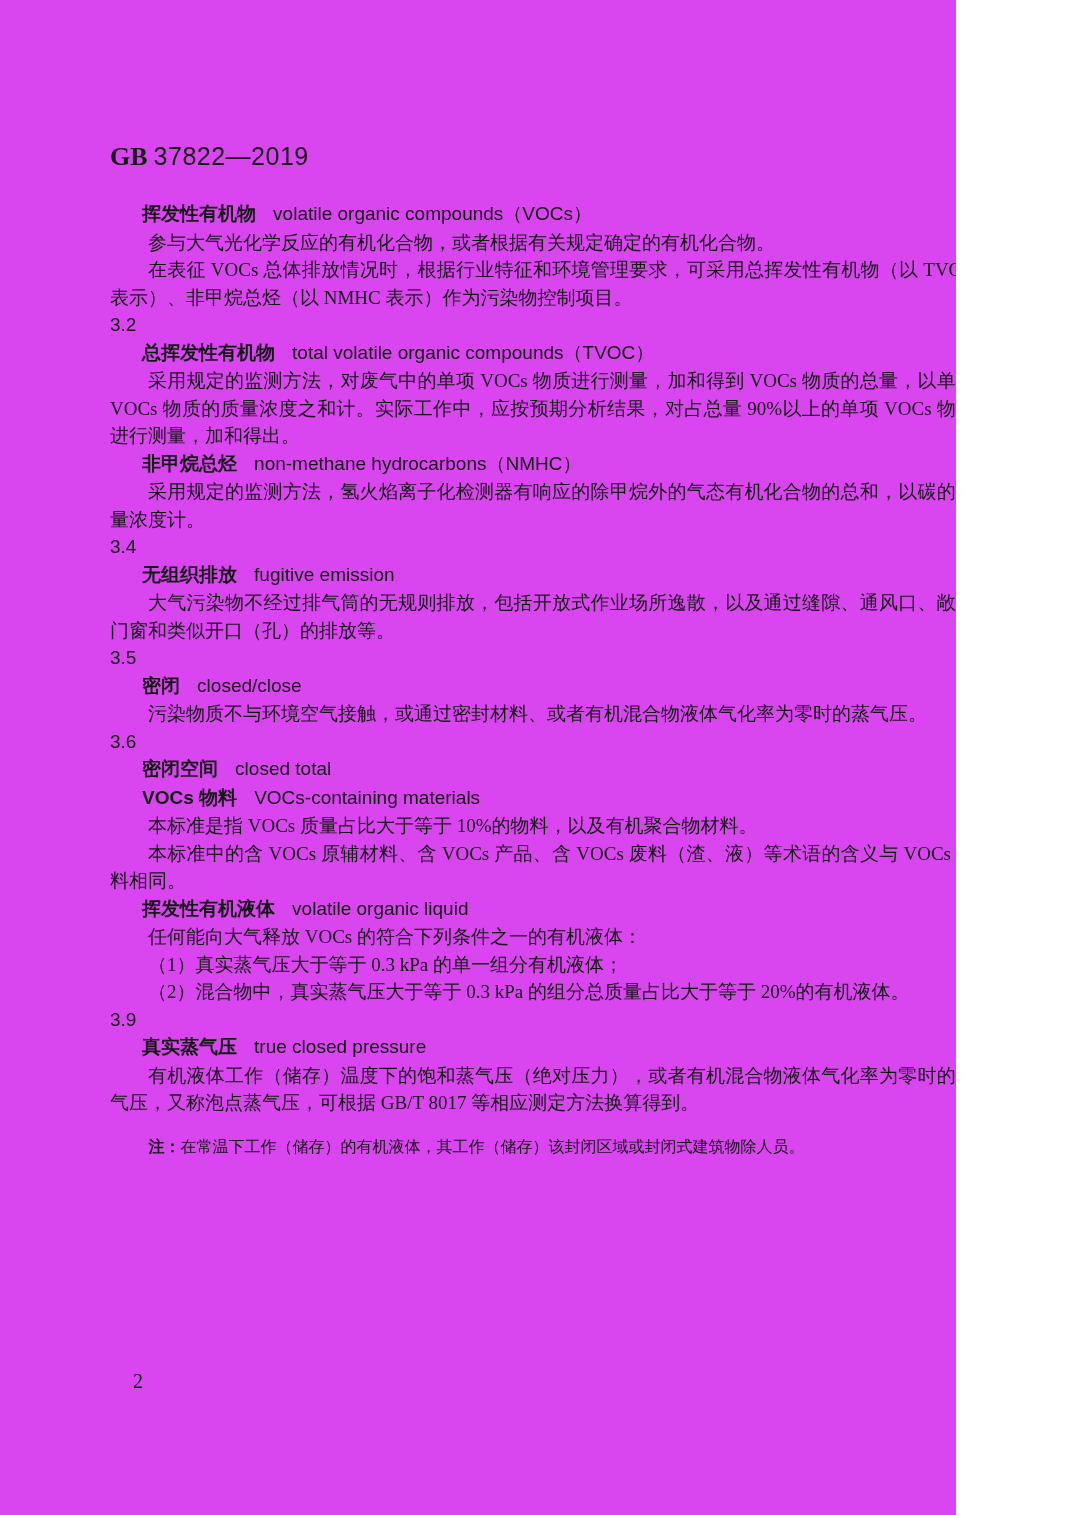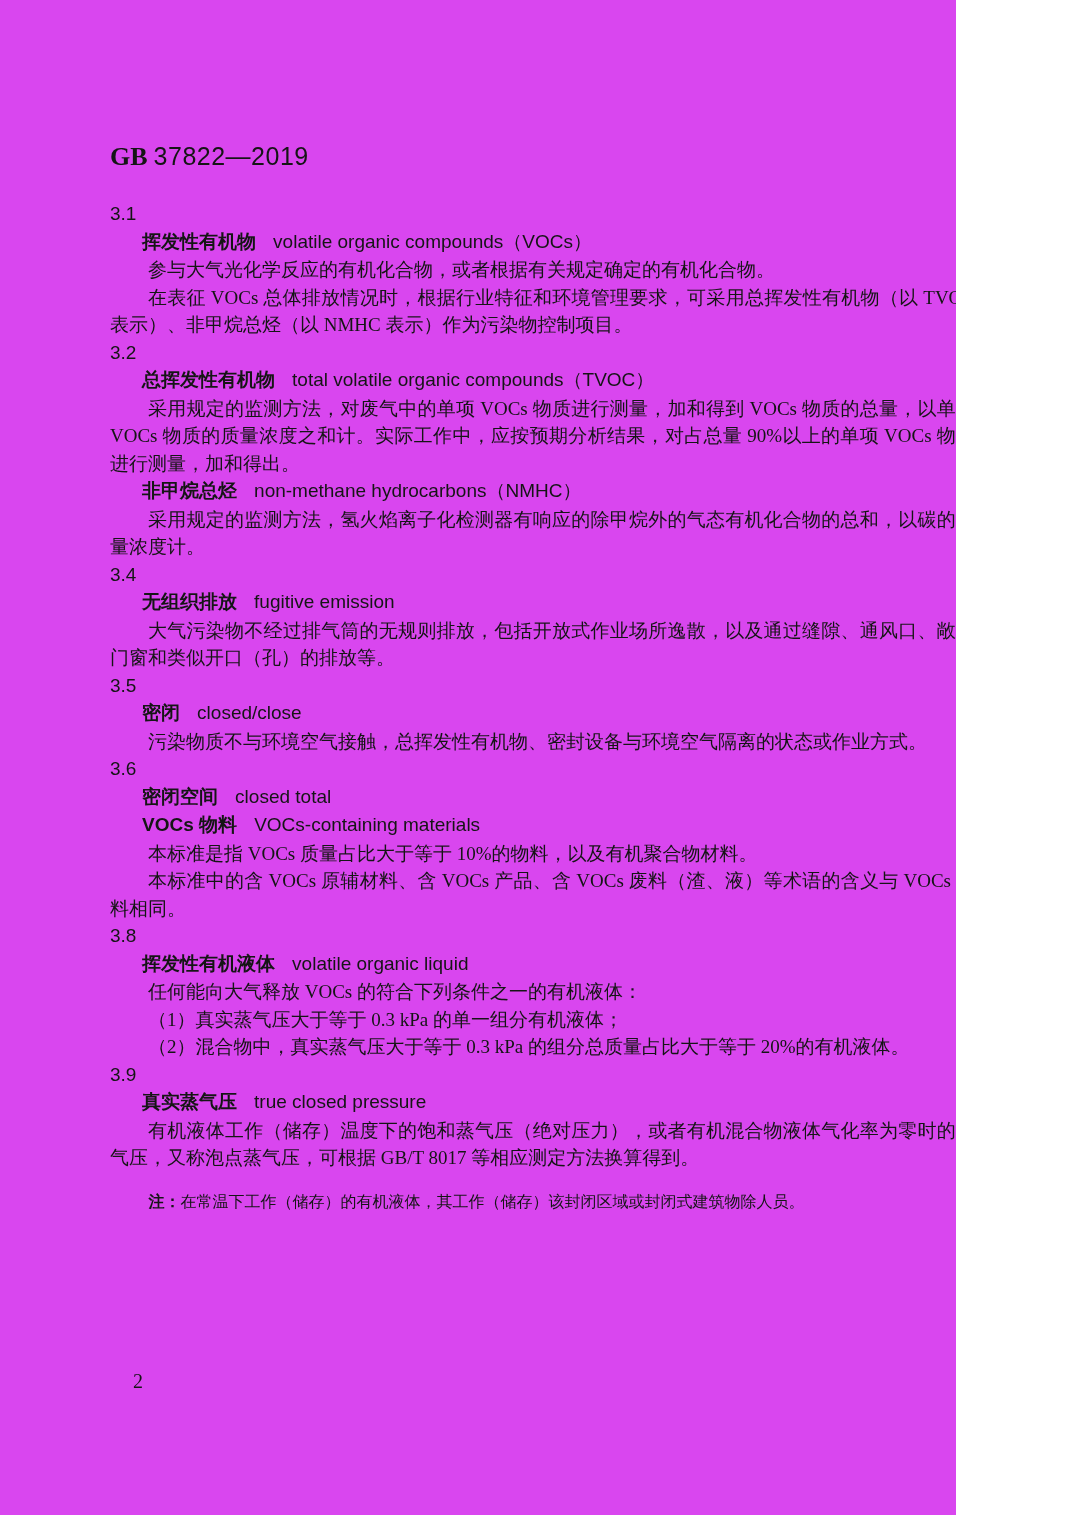--- a/index.html
+++ b/index.html
@@ -87,21 +87,20 @@
 </head>
 <body>
 
 <div class="page">
   <div class="content">
     <div class="doc-header">
       <span class="hdr-gb">GB</span><span class="hdr-num">37822—2019</span>
     </div>
     <div id="sections">
   <section class="section">
-    <div class="sec-num">3.1</div>
     <div class="term-line">
       <span class="term-zh">挥发性有机物</span><span class="term-en">volatile organic compounds（VOCs）</span>
     </div>
     <div class="paras">
             <p class="para">参与大气光化学反应的有机化合物，或者根据有关规定确定的有机化合物。</p>
             <p class="para">在表征 VOCs 总体排放情况时，根据行业特征和环境管理要求，可采用总挥发性有机物（以 TVOC 表示）、非甲烷总烃（以 NMHC 表示）作为污染物控制项目。</p>
           </div>
   </section>
 
   <section class="section">
@@ -132,21 +131,21 @@
             <p class="para">大气污染物不经过排气筒的无规则排放，包括开放式作业场所逸散，以及通过缝隙、通风口、敞开门窗和类似开口（孔）的排放等。</p>
           </div>
   </section>
 
   <section class="section">
     <div class="sec-num">3.5</div>
     <div class="term-line">
       <span class="term-zh">密闭</span><span class="term-en">closed/close</span>
     </div>
     <div class="paras">
-            <p class="para">污染物质不与环境空气接触，总挥发性有机物、密封设备与环境空气隔离的状态或作业方式。</p>
+            <p class="para">污染物质不与环境空气接触，或通过密封材料、或者有机混合物液体气化率为零时的蒸气压。</p>
           </div>
   </section>
 
   <section class="section">
     <div class="sec-num">3.6</div>
     <div class="term-line">
       <span class="term-zh">密闭空间</span><span class="term-en">closed total</span>
     </div>
   </section>
 
@@ -154,21 +153,20 @@
     <div class="term-line">
       <span class="term-zh">VOCs 物料</span><span class="term-en">VOCs-containing materials</span>
     </div>
     <div class="paras">
             <p class="para">本标准是指 VOCs 质量占比大于等于 10%的物料，以及有机聚合物材料。</p>
             <p class="para">本标准中的含 VOCs 原辅材料、含 VOCs 产品、含 VOCs 废料（渣、液）等术语的含义与 VOCs 物料相同。</p>
           </div>
   </section>
 
   <section class="section">
-    <div class="sec-num">3.8</div>
     <div class="term-line">
       <span class="term-zh">挥发性有机液体</span><span class="term-en">volatile organic liquid</span>
     </div>
     <div class="paras">
             <p class="para">任何能向大气释放 VOCs 的符合下列条件之一的有机液体：</p>
             <p class="para">（1）真实蒸气压大于等于 0.3 kPa 的单一组分有机液体；</p>
             <p class="para">（2）混合物中，真实蒸气压大于等于 0.3 kPa 的组分总质量占比大于等于 20%的有机液体。</p>
           </div>
   </section>
 

